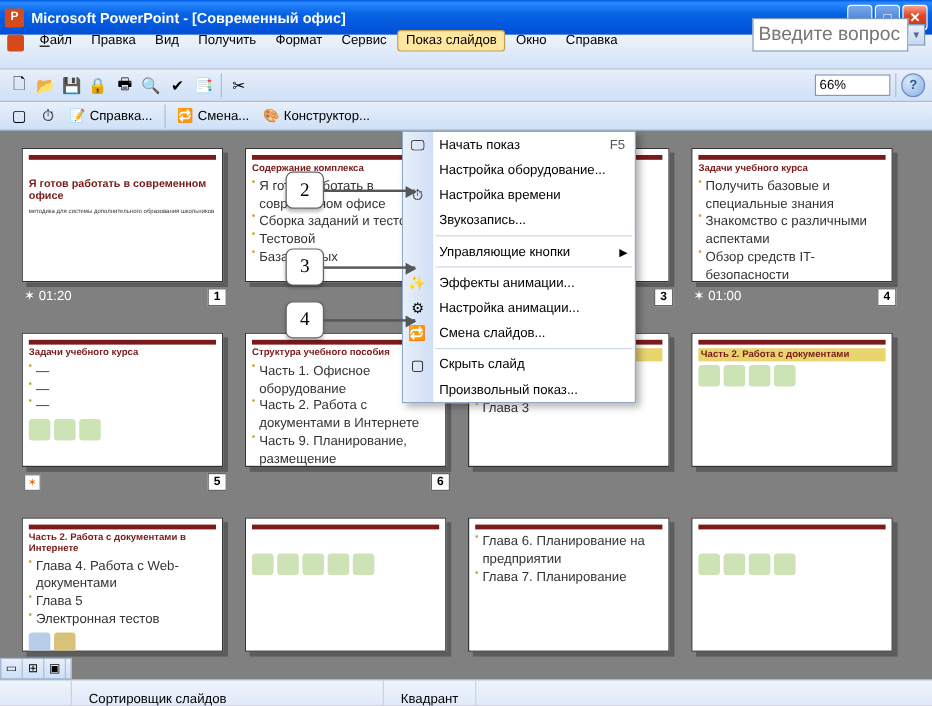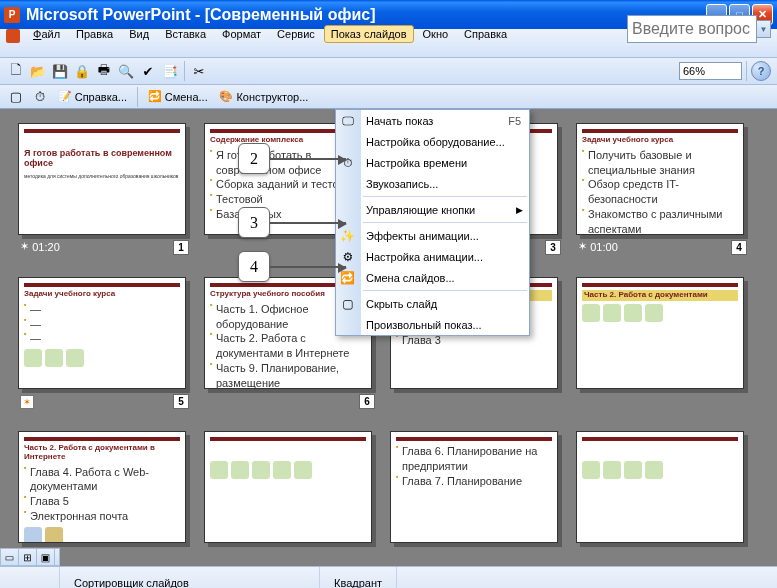--- a/index.html
+++ b/index.html
@@ -1,19 +1,19 @@
 <!DOCTYPE html>
 <html><head>
 <meta charset="utf-8">
 <style>
 *{box-sizing:border-box;margin:0;padding:0;font-family:Tahoma,Arial,sans-serif;font-size:11px}
 body{width:777px;height:588px;overflow:hidden;background:#ece9d8}
 .titlebar{height:29px;background:linear-gradient(#0058e0,#2a8aff 8%,#0862e4 40%,#0050d8);display:flex;align-items:center;padding:0 4px;color:#fff}
 .titlebar .appicon{width:16px;height:16px;background:#d44a1a;border-radius:2px;margin-right:6px;display:flex;align-items:center;justify-content:center;color:#fff;font-weight:bold;font-size:10px}
-.titlebar .title{flex:1;font-weight:bold;font-size:16px}
+.titlebar .title{flex:1;font-weight:bold;font-size:12px}
 .tbbtn{width:21px;height:21px;margin-left:2px;border:1px solid #fff;border-radius:3px;display:flex;align-items:center;justify-content:center;color:#fff;font-weight:bold;font-size:11px}
 .tbbtn.min{background:linear-gradient(#7ba7e8,#2a6fd4)}
 .tbbtn.max{background:linear-gradient(#7ba7e8,#2a6fd4)}
 .tbbtn.close{background:linear-gradient(#f5a38e,#e24b2a 40%,#c9320e)}
 .menubar{height:24px;background:linear-gradient(#eef3fb,#d3e2f9);display:flex;align-items:flex-end;padding:14px 6px;border-bottom:1px solid #a9bdd8}
 .menubar .corner{width:14px;height:14px;background:#d44a1a;border-radius:2px;margin-right:6px}
 .menuitem{padding:3px 7px;margin-right:2px;cursor:default}
 .menuitem u{text-decoration:underline}
 .menuitem.open{background:#ffe7a2;border:1px solid #c0a050;border-radius:3px;padding:2px 6px}
 .askbox{margin-left:auto;display:flex;align-items:center}
@@ -70,21 +70,21 @@
   <div class="tbbtn min">_</div>
   <div class="tbbtn max">□</div>
   <div class="tbbtn close">✕</div>
 </div>
 
 <div class="menubar">
   <div class="corner"></div>
   <div class="menuitem"><u>Ф</u><span></span>айл</div>
   <div class="menuitem"><span>Правка</span></div>
   <div class="menuitem"><span>Вид</span></div>
-  <div class="menuitem"><span>Вставка</span></div>
+  <div class="menuitem"><span>Получить</span></div>
   <div class="menuitem"><span>Формат</span></div>
   <div class="menuitem"><span>Сервис</span></div>
   <div class="menuitem open"><span>Показ слайдов</span></div>
   <div class="menuitem"><span>Окно</span></div>
   <div class="menuitem"><span>Справка</span></div>
   <div class="askbox">
     <input placeholder="Введите вопрос" style="">
     <div class="dd">▼</div>
   </div>
 </div>
@@ -151,22 +151,22 @@
           <div class="bar"></div>
         </div>
       <div class="slidenum">3</div>
     </div>
     <div class="slidewrap">
       <div class="thumb">
           <div class="bar"></div>
         <div class="ttl">Задачи учебного курса</div>
         <ul class="bul">
             <li>Получить базовые и специальные знания</li>
+            <li>Знакомство с различными аспектами</li>
             <li>Обзор средств IT-безопасности</li>
-            <li>Знакомство с различными аспектами</li>
           </ul>
       </div>
       <div class="slidetime">
           <span class="star">✶</span>
           <span>01:00</span>
         </div>
       <div class="slidenum">4</div>
     </div>
 
     <div class="slidewrap">
@@ -223,21 +223,21 @@
       </div>
     </div>
 
     <div class="slidewrap">
       <div class="thumb">
           <div class="bar"></div>
         <div class="ttl">Часть 2. Работа с документами в Интернете</div>
         <ul class="bul">
             <li>Глава 4. Работа с Web-документами</li>
             <li>Глава 5</li>
-            <li>Электронная почта</li>
+            <li>Электронная тестов</li>
           </ul>
         <div class="illus">
             <span style="background:#b7cde8"></span>
             <span style="background:#d8c27a"></span>
           </div>
       </div>
     </div>
     <div class="slidewrap">
       <div class="thumb">
           <div class="bar"></div>

